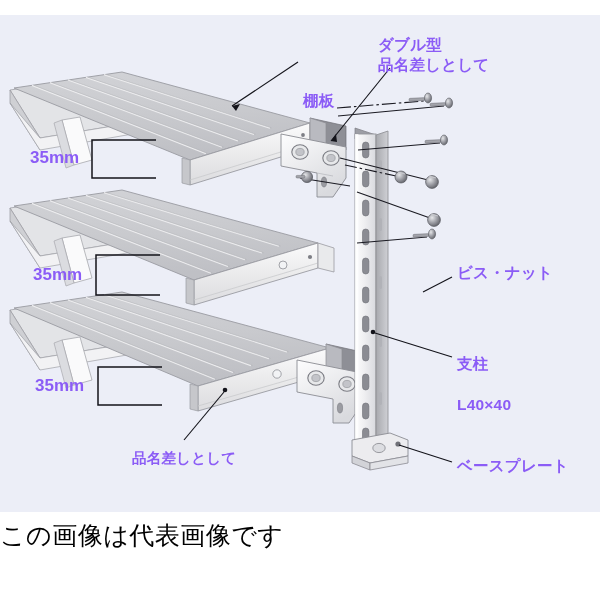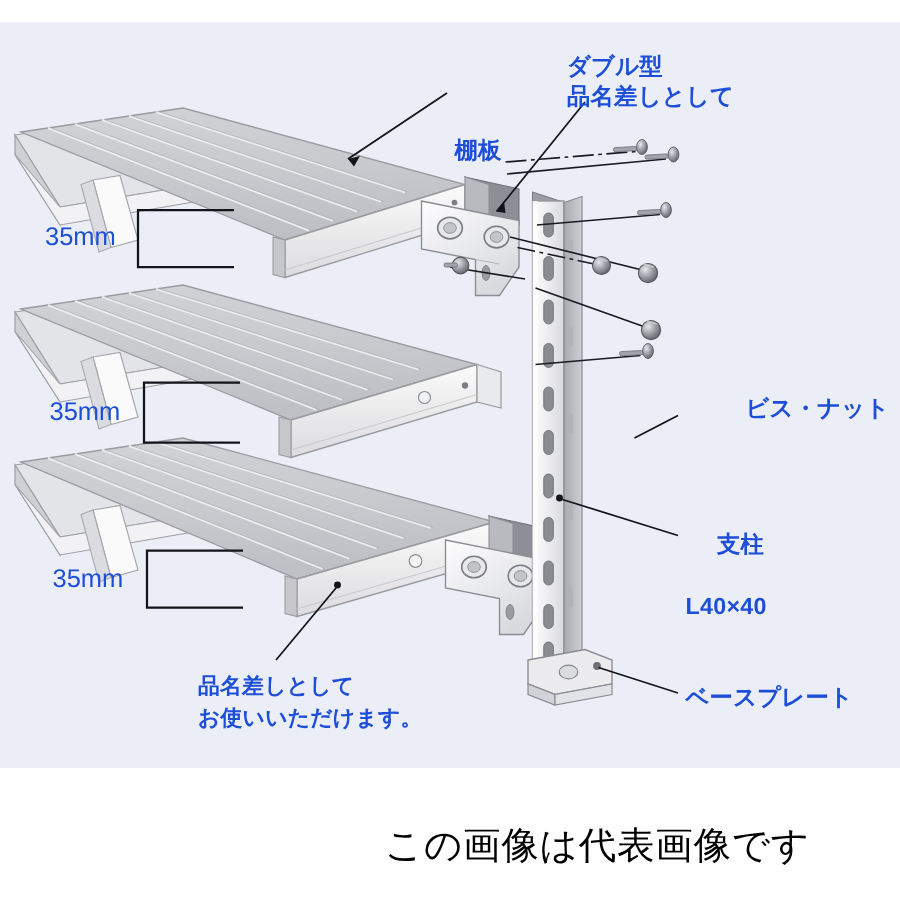--- a/index.html
+++ b/index.html
@@ -31,36 +31,36 @@
     position: absolute;
     left: 0;
     top: 0;
     width: 600px;
     height: 600px;
     pointer-events: none;
   }
   
   .lbl {
     position: absolute;
-    color: #1d4ed8;
+    color: #8b5cf6;
     font-weight: 700;
     line-height: 1.18;
     white-space: pre;
     letter-spacing: 0.2px;
   }
   .lbl-jp  { font-size: 15.5px; }
-  .lbl-dim { font-size: 17px; font-weight: 400; letter-spacing: 0px; }
+  .lbl-dim { font-size: 17px; font-weight: 700; letter-spacing: 0px; }
   .lbl-note{ font-size: 14.5px; font-weight: 700; line-height: 1.42; }
 
   #cap-wrap {
     position: absolute;
     left: 0;
-    top: 548px;
+    top: 519px;
     width: 540px;
-    text-align: right;
+    text-align: left;
   }
   .cap-line {
     font-size: 25px;
     color: #000000;
     line-height: 1.30;
     letter-spacing: 0.5px;
     font-weight: 400;
     white-space: pre;
   }
 </style>
@@ -342,29 +342,28 @@
       <path d="M164,255 L100,255 L100,295 L164,295" transform="translate(-4,0)"></path>
       <path d="M166,367 L102,367 L102,405 L166,405" transform="translate(-4,0)"></path>
     </g>
   </svg>
 
   <div class="lbl lbl-jp" style="left:303px; top:52px;margin-top:40px;">棚板</div>
 
   <div class="lbl lbl-jp" style="left:378px; top:36px;">ダブル型</div>
   <div class="lbl lbl-jp" style="left:378px; top:56px;">品名差しとして</div>
 
-  <div class="lbl lbl-jp" style="left:457px; top:264px;margin-left:40px;">ビス・ナット</div>
-
-  <div class="lbl lbl-jp" style="left:478px; top:355px;">支柱</div>
+  <div class="lbl lbl-jp" style="left:457px; top:264px;">ビス・ナット</div>
+
+  <div class="lbl lbl-jp" style="left:457px; top:355px;">支柱</div>
   <div class="lbl lbl-jp" style="left:457px; top:376px;margin-top:20px;">L40×40</div>
 
   <div class="lbl lbl-jp" style="left:457px; top:457px;">ベースプレート</div>
 
   <div class="lbl lbl-note" style="left:132px; top:448px;">品名差しとして</div>
-  <div class="lbl lbl-note" style="left:132px; top:469px;">お使いいただけます。</div>
 
   <div class="lbl lbl-dim" style="left:30px; top:148px;">35mm</div>
   <div class="lbl lbl-dim" style="left:33px; top:265px;">35mm</div>
   <div class="lbl lbl-dim" style="left:35px; top:376px;">35mm</div>
 
   <div id="cap-wrap">
     <div class="cap-line">この画像は代表画像です</div>
   </div>
 
 </div>

